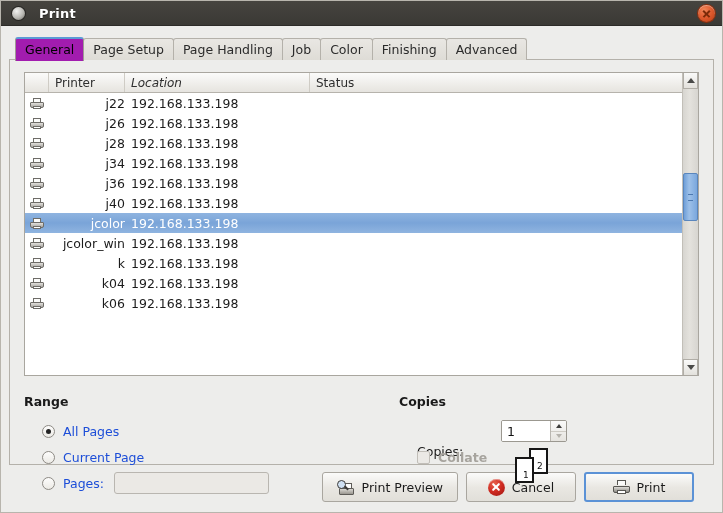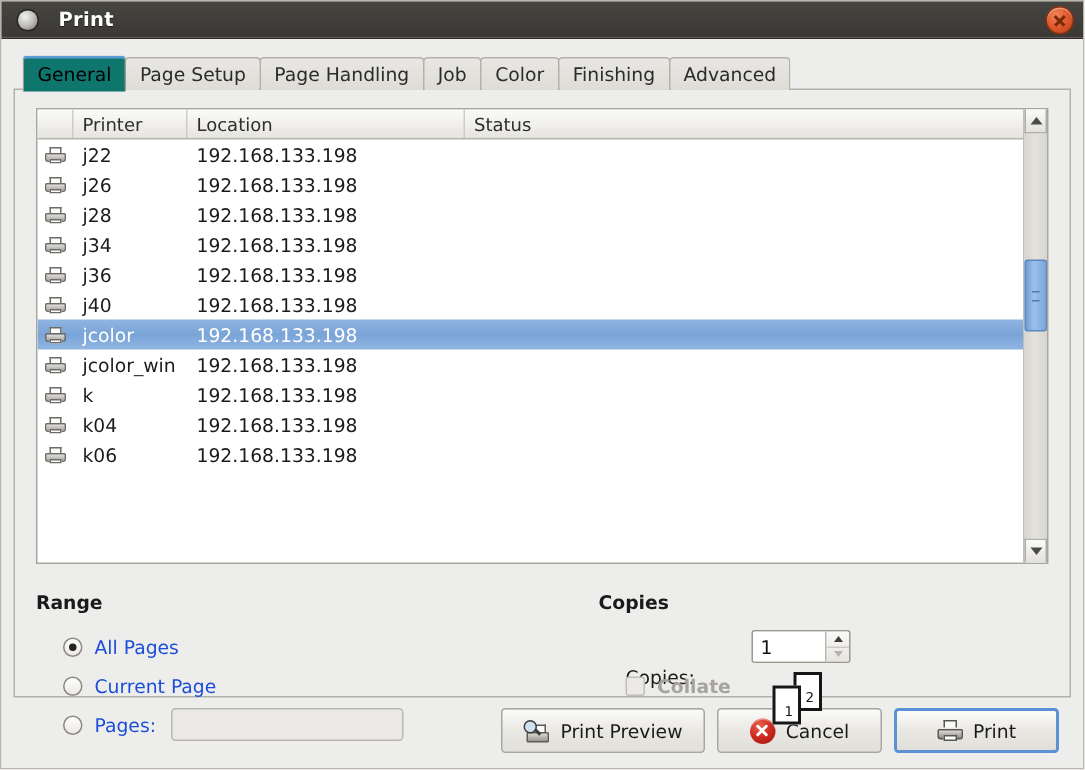--- a/index.html
+++ b/index.html
@@ -90,21 +90,21 @@
     background: linear-gradient(to bottom, #e9e7e3 0%, #dedcd6 100%);
     border: 1px solid #b4b1aa;
     border-bottom: none;
     border-radius: 3px 3px 0 0;
     margin-right: -1px;
     cursor: pointer;
     white-space: nowrap;
   }
   .tab.active {
     height: 24px;
-    background: #0f766e;
+    background: #a21caf;
     border-color: #9e9b94;
     border-top: 2px solid #5b9bd5;
     color: #000;
     position: relative;
     z-index: 4;
     margin-bottom: -1px;
     padding-bottom: 1px;
   }
 
   
@@ -140,37 +140,37 @@
   }
   .hcell {
     display: flex; align-items: center;
     padding-left: 6px;
     border-right: 1px solid #cfccc5;
     overflow: hidden; white-space: nowrap;
     cursor: pointer;
   }
   .hcell.c0 { width: 24px; padding-left: 0; }
   .hcell.c1 { width: 76px; }
-  .hcell.c2 { width: 185px; }
+  .hcell.c2 { width: 185px; font-style: italic; }
   .hcell.c3 { flex: 1 1 auto; border-right: none; }
 
   .rows { font-size: 12.5px; }
   .row {
     display: flex; align-items: center;
     height: 20px;
     color: #1b1b1b;
     cursor: pointer;
   }
   .row.selected {
     background: linear-gradient(to bottom, #8fb4e0 0%, #7aa4d8 50%, #8fb4e0 100%);
     color: #ffffff;
   }
   .cell { overflow: hidden; white-space: nowrap; }
   .cell.c0 { width: 24px; display: flex; align-items: center; justify-content: center; }
-  .cell.c1 { width: 76px; padding-left: 6px; }
+  .cell.c1 { width: 76px; padding-left: 6px; text-align: right; }
   .cell.c2 { width: 185px; padding-left: 6px; }
   .cell.c3 { flex: 1 1 auto; padding-left: 6px; }
 
   .printer-ico {
     width: 14px; height: 11px;
     position: relative;
     display: inline-block;
   }
   .printer-ico .pbody {
     position: absolute; left: 0; bottom: 1px;
@@ -348,21 +348,21 @@
     position: absolute;
     font-size: 9px; color: #111;
     font-family: "DejaVu Sans", sans-serif;
   }
   .pp-num.n2 { left: 24px; top: 13px; }
   .pp-num.n1 { left: 10px; top: 22px; }
 
   
   .footer {
     position: absolute;
-    left: 0; right: 4px; bottom: 0;
+    left: 0; right: 16px; bottom: 0;
     height: 50px;
     display: flex; align-items: center; justify-content: flex-end;
     padding-right: 12px;
     gap: 8px;
   }
   .btn {
     height: 30px;
     min-width: 110px;
     padding: 0 14px;
     display: flex; align-items: center; justify-content: center;

